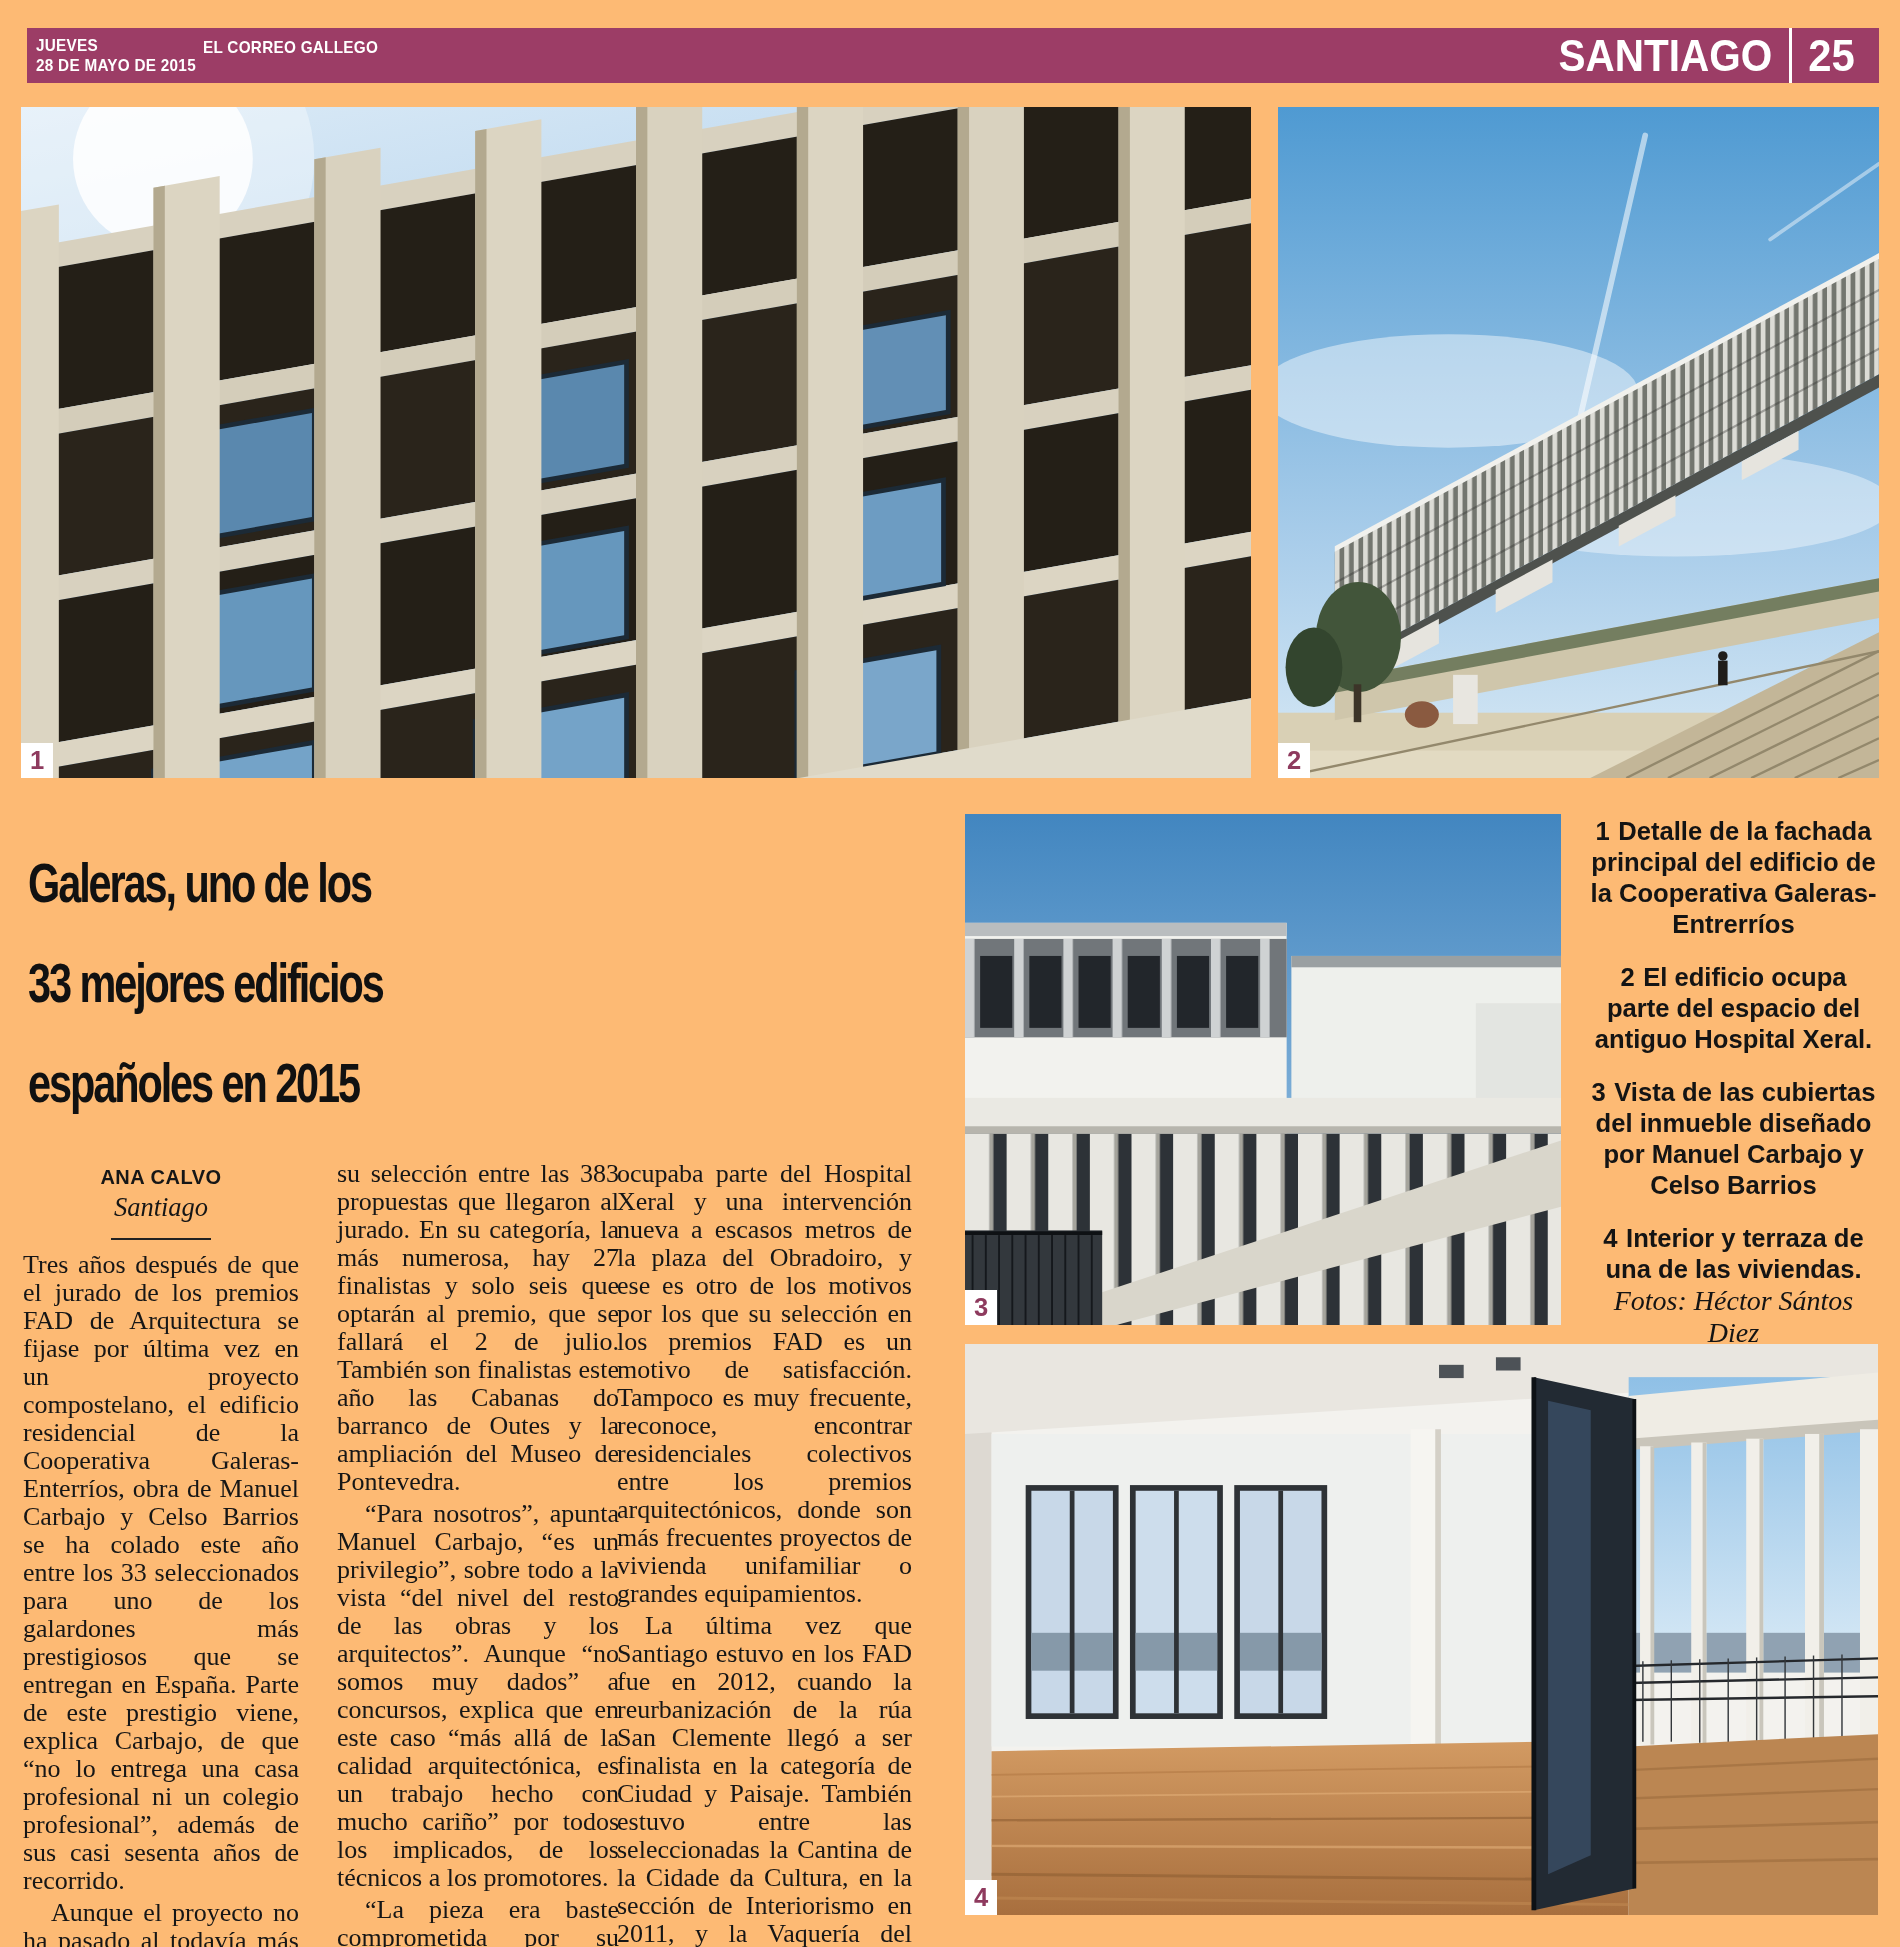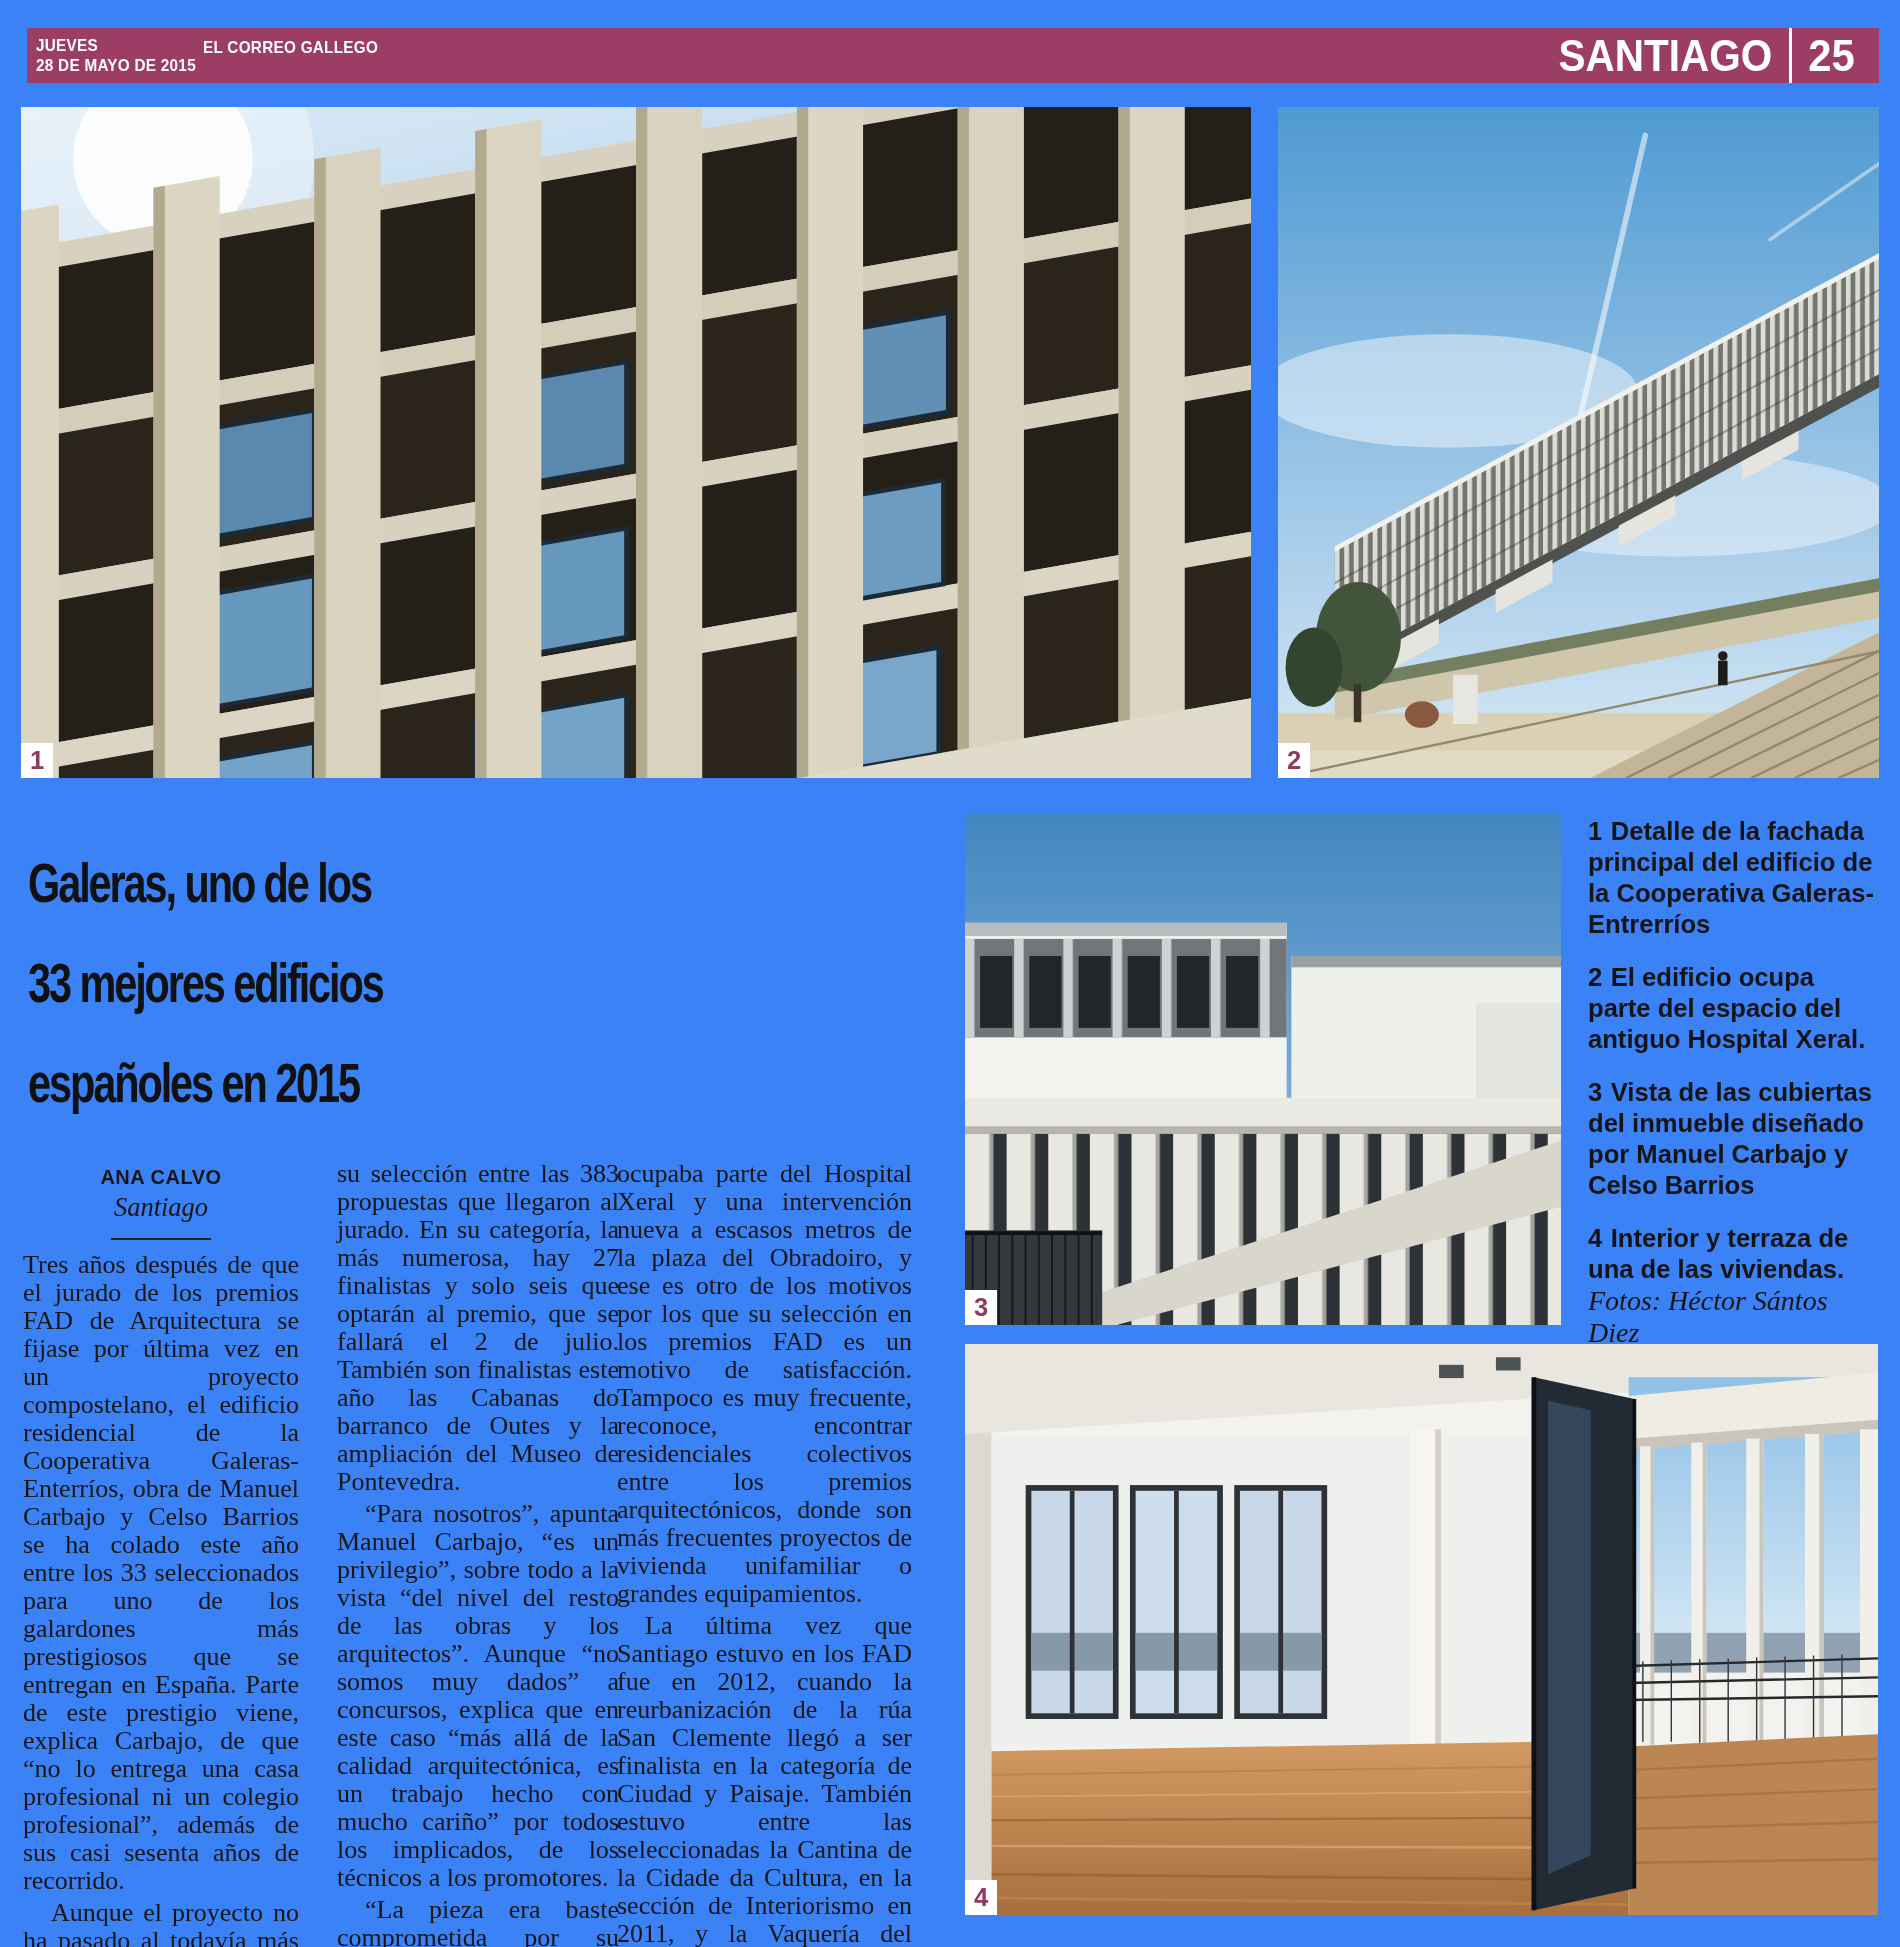--- a/index.html
+++ b/index.html
@@ -1,16 +1,16 @@
 <!DOCTYPE html>
 <html lang="es" style="--accent: #9C3D66; --label: #8E3A5E;font-size:15px"><head>
 <meta charset="utf-8">
 <style>
   html,body{margin:0;padding:0;background:#ffffff;}
-  #page{position:relative;width:1900px;height:1948px;background:#3b82f6;overflow:hidden;
+  #page{position:relative;width:1900px;height:1948px;background:#fdba74;overflow:hidden;
         font-family:"Liberation Serif",serif;color:#161616;}
 
   
   .hdr-bar{position:absolute;left:26.5px;top:28px;width:1852px;height:55px;background:var(--accent,#9C3D66);}
   .hdr-date{position:absolute;left:9.5px;top:7.6px;color:#fff;font-family:"Liberation Sans",sans-serif;
             font-weight:bold;font-size:17px;line-height:20px;letter-spacing:0.3px;
             transform:scaleX(.9);transform-origin:0 0;white-space:nowrap;}
   .hdr-masthead{position:absolute;left:176px;top:9.5px;color:#fff;font-family:"Liberation Sans",sans-serif;
             font-weight:bold;font-size:17px;letter-spacing:0.3px;transform:scaleX(.9);transform-origin:0 0;white-space:nowrap;}
   .hdr-right{position:absolute;right:0;top:0;height:100%;display:flex;align-items:center;}
@@ -49,21 +49,21 @@
   #col1{left:19px;top:1247px;width:284px;}
   #col2{left:333px;top:1156px;width:290px;}
   #col3{left:613px;top:1156px;width:303px;}
   .col p{margin:4px;}
   .col p.indent{text-indent:28px;}
 
   
   .captions{position:absolute;left:1588px;top:816px;width:291px;
             font-family:"Liberation Sans",sans-serif;font-weight:bold;
             font-size:25.6px;line-height:31px;color:#141414;}
-  .caption{margin-bottom:22px;}
+  .caption{margin-bottom:22px;text-align:center;}
   .caption-num{margin-right:8.5px;}
   .caption-credit{font-family:"Liberation Serif",serif;font-style:italic;
             font-weight:normal;font-size:28px;}
 </style>
 </head>
 <body>
 
 <div id="page">
 
   <div class="hdr-bar">

